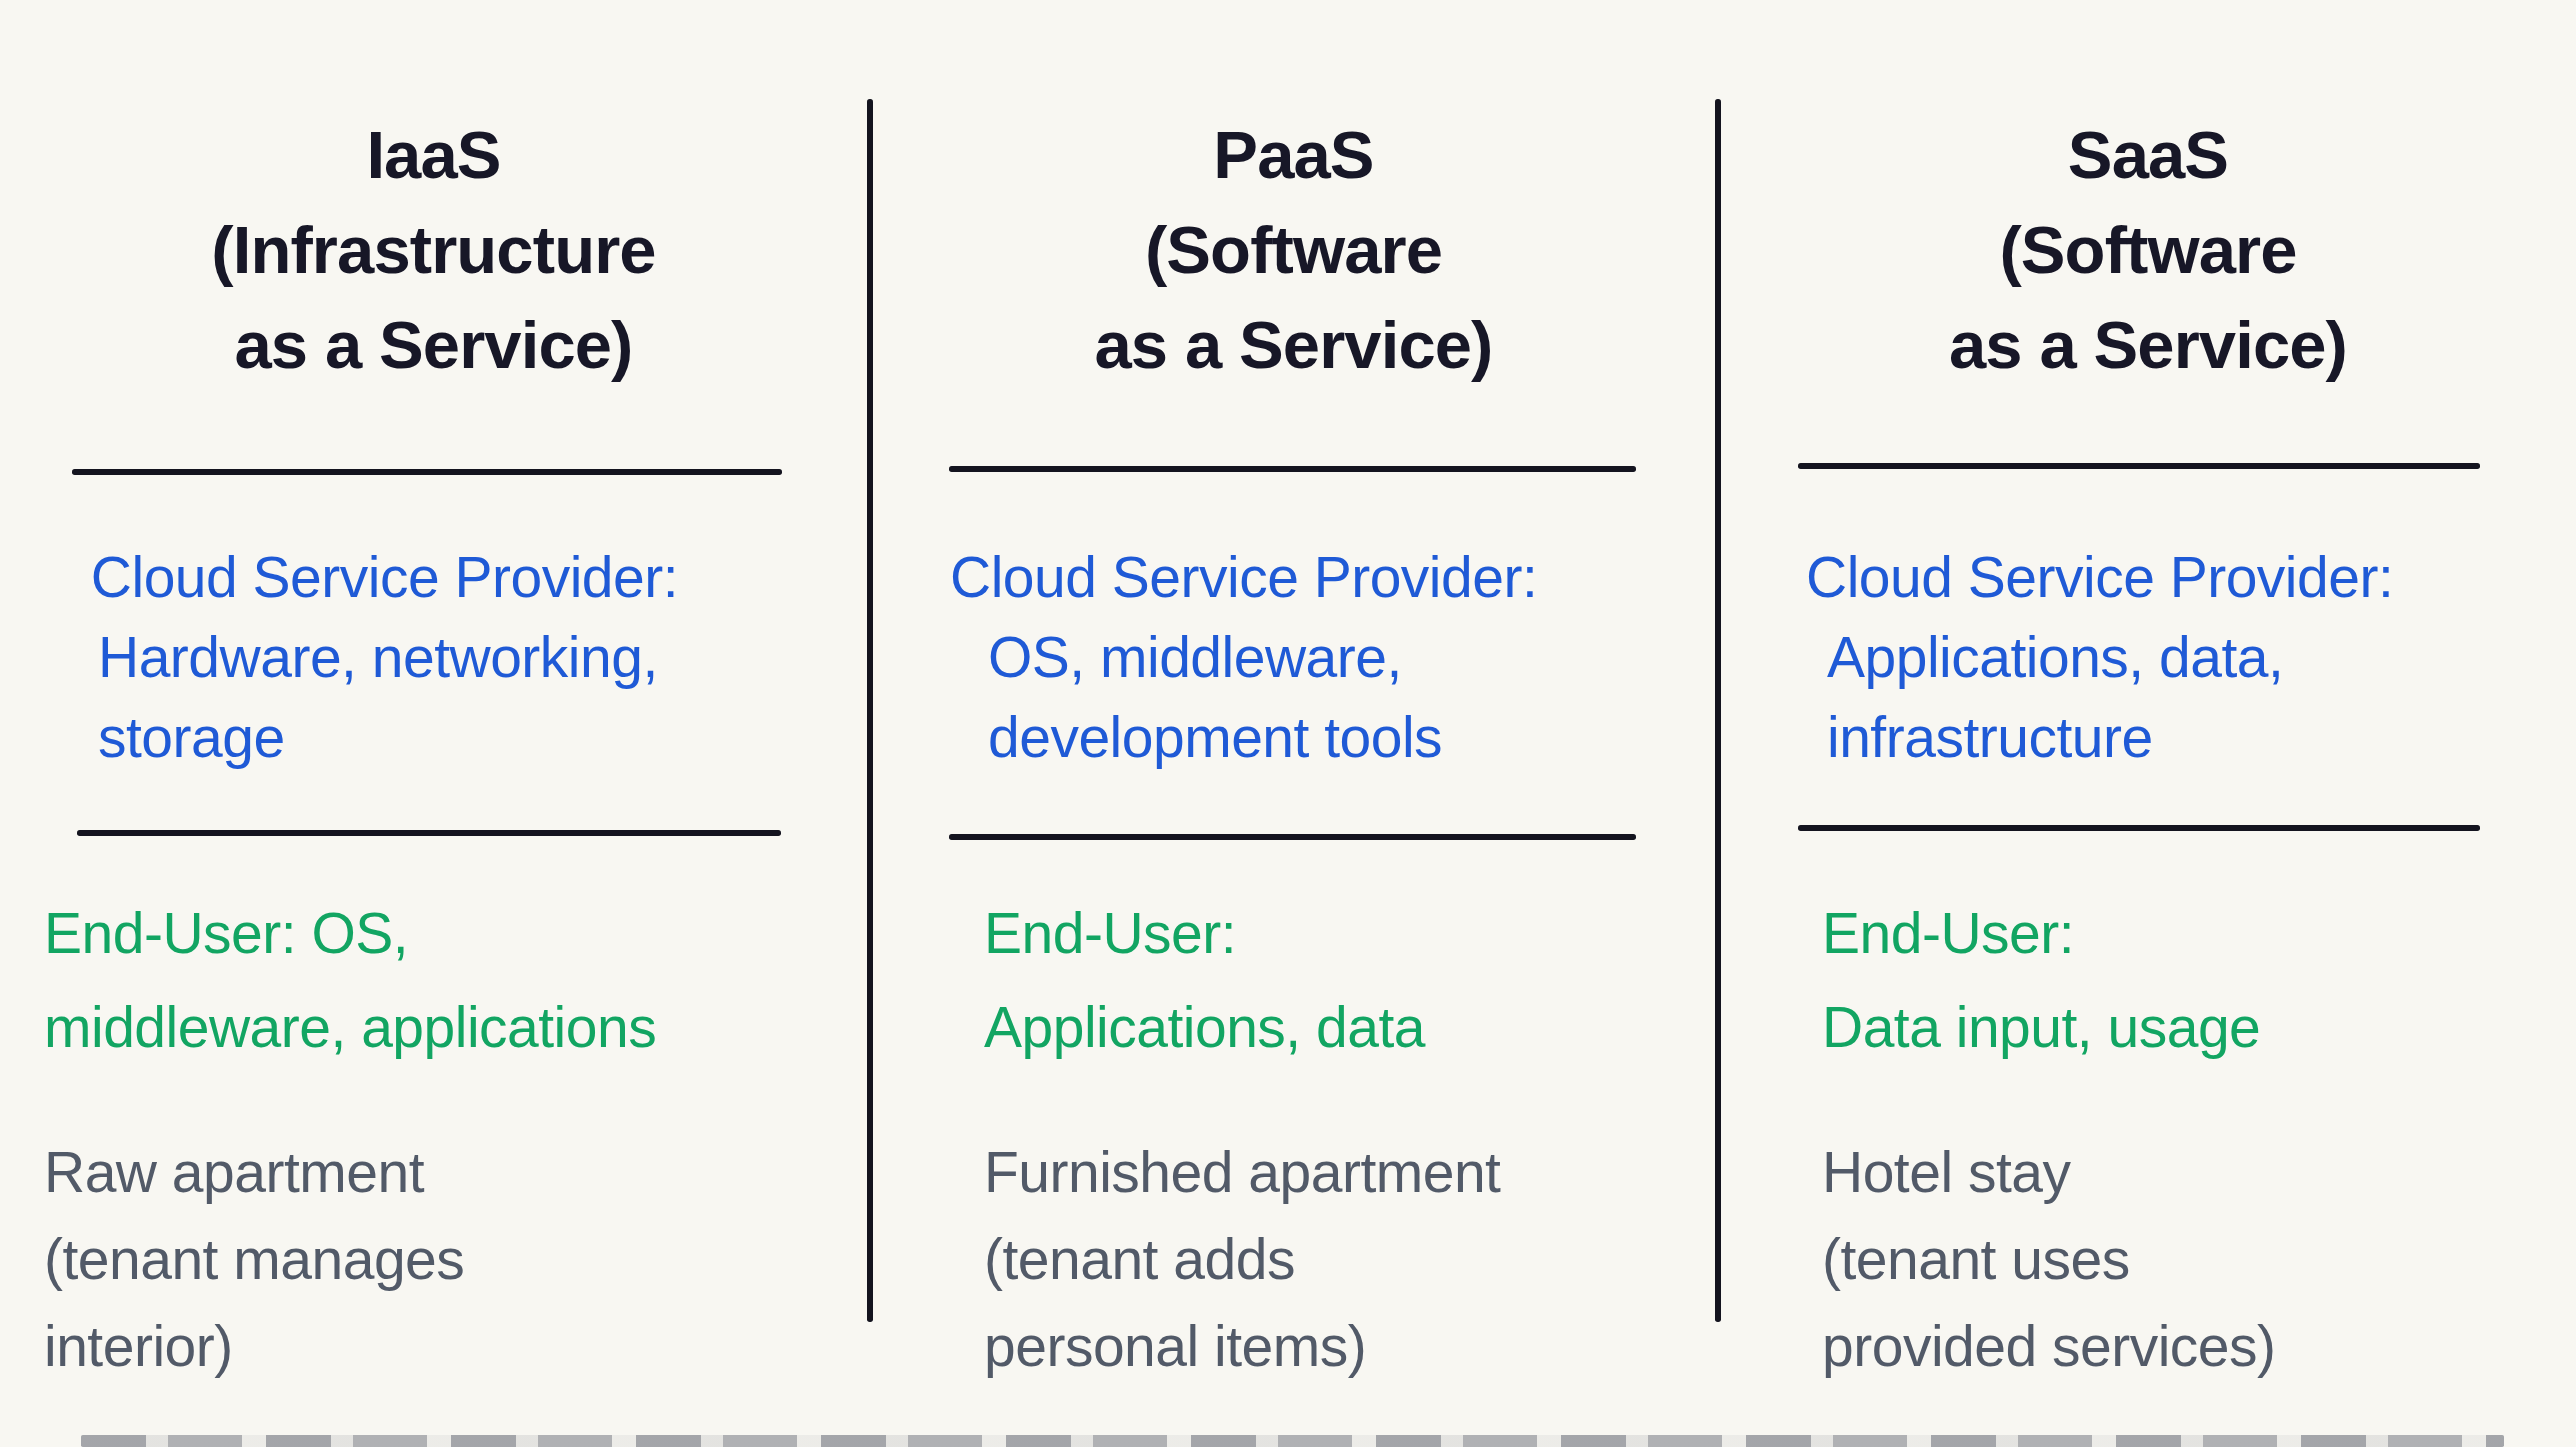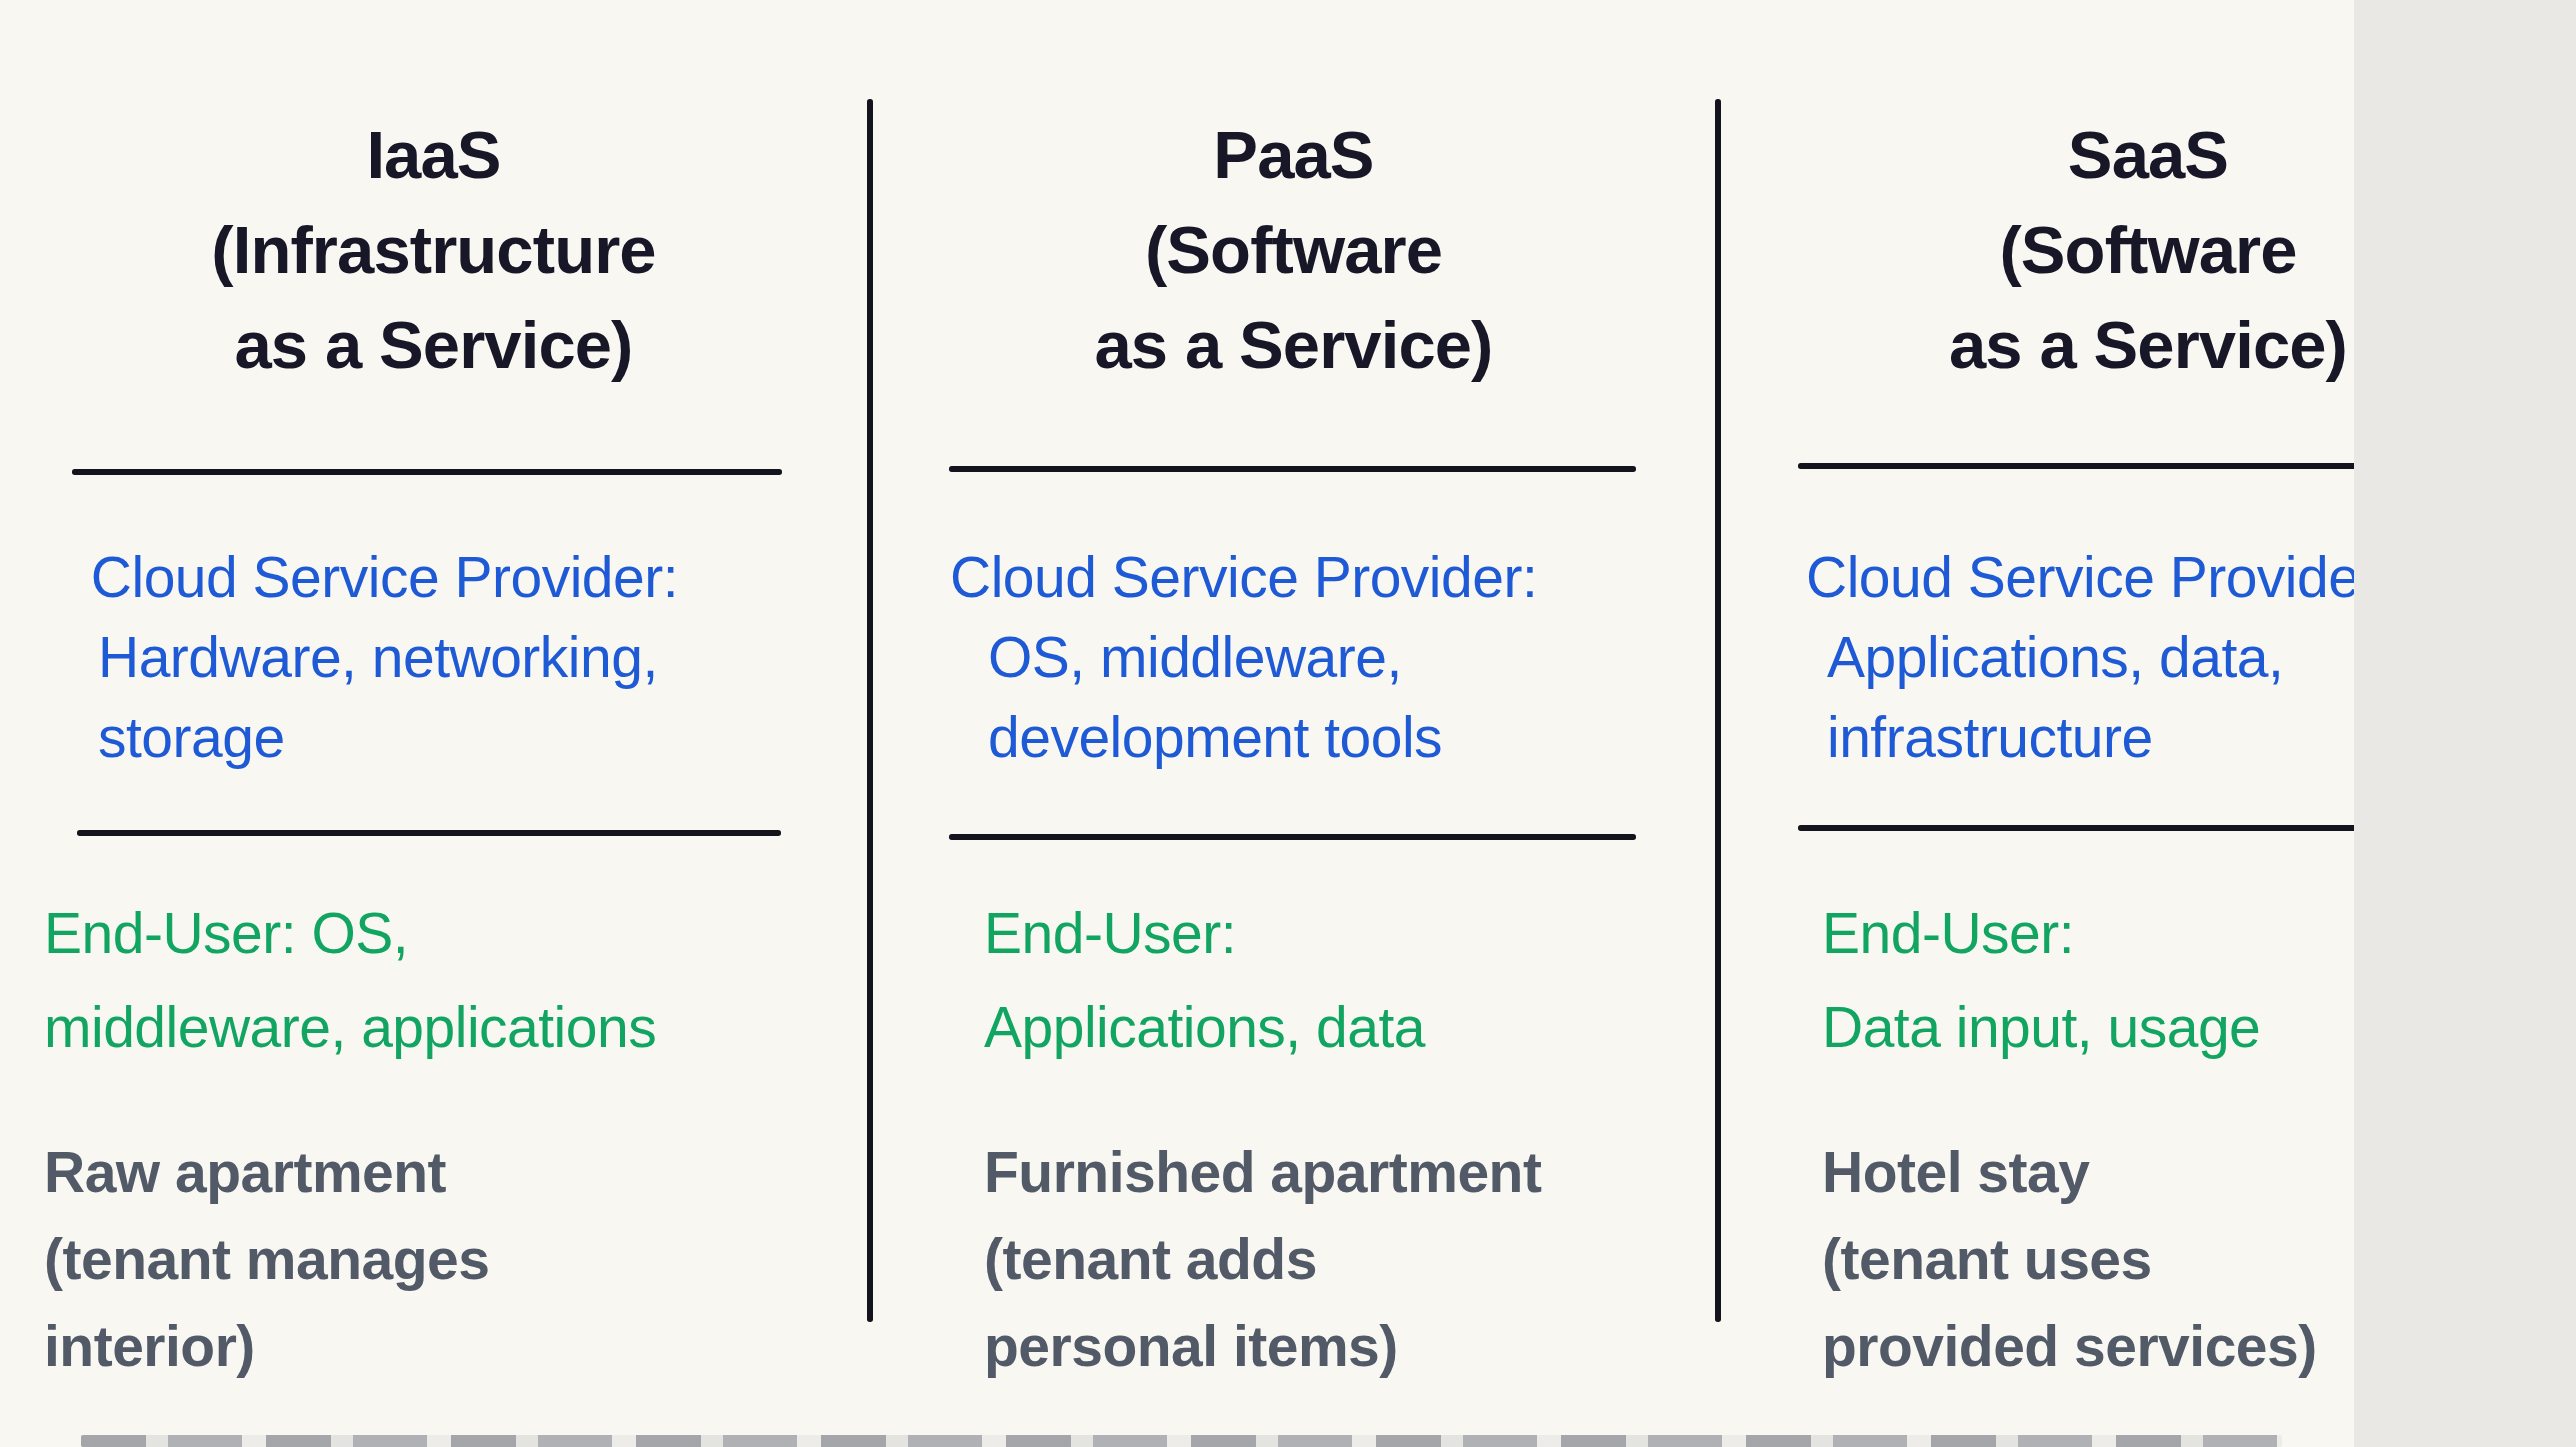--- a/index.html
+++ b/index.html
@@ -1,18 +1,18 @@
 <!DOCTYPE html>
 <html style="font-size:14.5px"><head>
 <meta charset="utf-8">
 <style>
   html,body{margin:0;padding:0;background:#e9e8e4;}
   .stage{
     position:relative;
-    width:2354px;height:1447px;
+    width:2576px;height:1447px;
     background:#f8f7f2;
     overflow:hidden;
     font-family:"Liberation Sans", sans-serif;
   }
   .column{position:absolute;top:0;height:1447px;}
   .col-1{left:0;width:867px;}
   .col-2{left:873px;width:841px;}
   .col-3{left:1720px;width:856px;}
 
   .col-title{
@@ -31,21 +31,21 @@
     background:#14141f;border-radius:2.7px;
   }
   .textblock{
     position:absolute;left:0;right:0;
     font-size:57px;line-height:80px;font-weight:500;
     letter-spacing:-0.5px;
     white-space:pre-line;
   }
   .provider{top:529px;color:#1f5ad6;margin-top:8px;}
   .enduser{top:886px;line-height:94px;color:#12a562;}
-  .analogy{top:1129px;line-height:87px;font-weight:700;color:#525a68;}
+  .analogy{top:1129px;line-height:87px;font-weight:400;color:#525a68;}
 
   
   .col-1 .textblock{padding-left:44px;padding-right:18px;}
   .col-1 .provider{padding-left:98px;text-indent:-7.2px;}
   .col-2 .textblock{padding-left:111px;padding-right:18px;}
   .col-2 .provider{padding-left:115px;text-indent:-38px;}
   .col-3 .textblock{padding-left:102px;padding-right:18px;}
   .col-3 .provider{padding-left:107px;text-indent:-21px;}
 
   .bottom-artifact{

